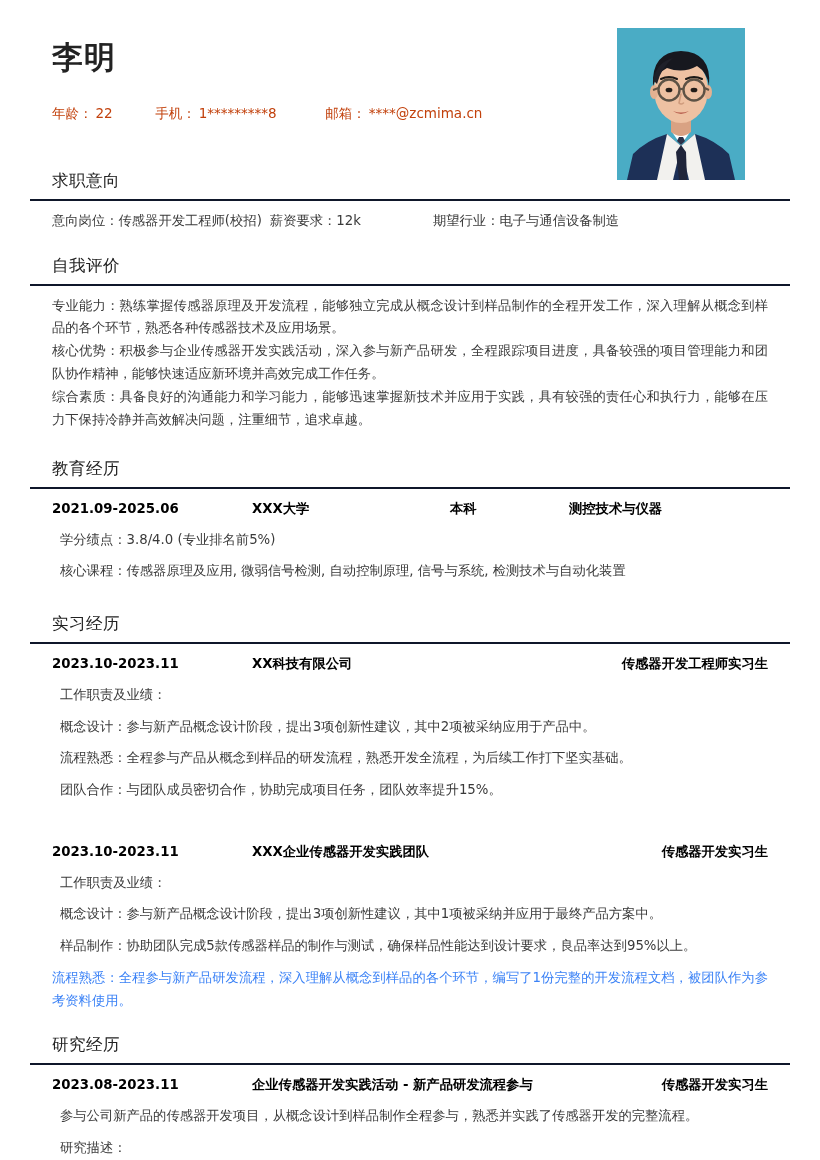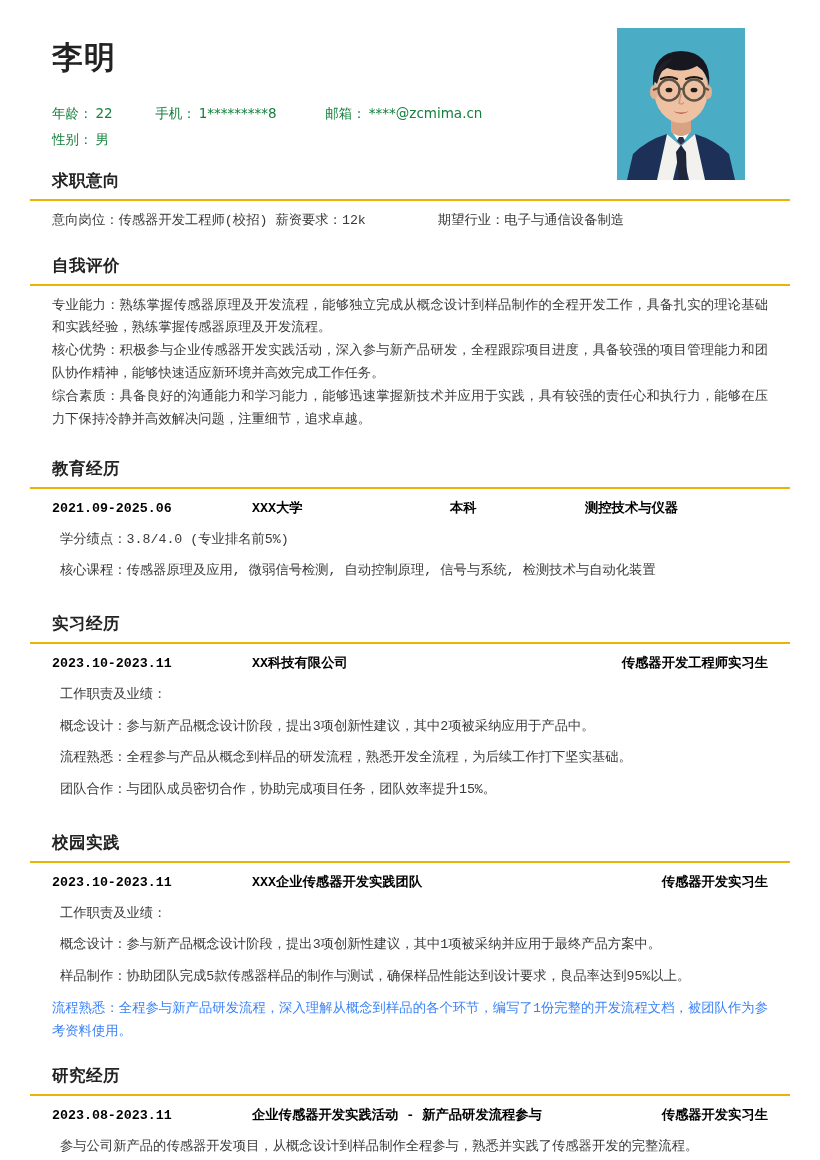--- a/index.html
+++ b/index.html
@@ -34,21 +34,21 @@
     color: #222222;
     letter-spacing: 1px;
     line-height: 1.1;
     margin: 10px 0 0 0;
   }
   .contact-rows {
     margin-top: 26px;
   }
   .contact-line {
     font-size: 13.5px;
-    color: #15803d;
+    color: #c2410c;
     line-height: 1.95;
     white-space: nowrap;
   }
   .contact-item {
     display: inline-block;
     vertical-align: baseline;
   }
   .contact-label { }
   .contact-value {
     margin-left: 3px;
@@ -66,31 +66,30 @@
     overflow: hidden;
   }
   .photo svg { display: block; width: 100%; height: 100%; }
 
   
   .section {
     padding: 0 30px 0 30px;
   }
   .section-title {
     font-size: 16.5px;
-    font-weight: 700;
+    font-weight: 400;
     color: #222222;
     padding: 0 0 7px 22px;
     margin: 0;
-    border-bottom: 2px solid #eab308;
+    border-bottom: 2px solid #0f172a;
     letter-spacing: 0.5px;
   }
   .section-body {
     padding: 0 0 0 22px;
     margin-top: 9px;
-    font-family: Liberation Mono, monospace;
   }
 
   .sec-spacer-lg { height: 26px; }
   .sec-spacer-md { height: 22px; }
 
   
   .para {
     font-size: 13.3px;
     line-height: 1.72;
     color: #3a3a3a;
@@ -115,21 +114,21 @@
     font-size: 13.3px;
     font-weight: 700;
     color: #000000;
     height: 22px;
     line-height: 22px;
     margin-bottom: 3px;
   }
   .exp-date   { position: absolute; left: 0px; }
   .exp-org    { position: absolute; left: 200px; }
   .exp-degree { position: absolute; left: 398px; }
-  .exp-major  { position: absolute; left: 533px; text-align: right; }
+  .exp-major  { position: absolute; left: 517px; text-align: right; }
   .exp-role-right { position: absolute; right: 22px; }
 
   .detail-line {
     font-size: 13.3px;
     line-height: 1.78;
     color: #3a3a3a;
     margin: 8px;
     padding-right: 22px;
   }
   .detail-wrap {
@@ -150,23 +149,20 @@
     <div class="name">李明</div>
 
     <div class="contact-rows">
       <div class="contact-line">
         <span class="contact-item"><span class="contact-label">年龄：</span><span class="contact-value">22</span></span>
         <span class="gap-lg"></span>
         <span class="contact-item"><span class="contact-label">手机：</span><span class="contact-value">1*********8</span></span>
         <span class="gap-xl"></span>
         <span class="contact-item"><span class="contact-label">邮箱：</span><span class="contact-value">****@zcmima.cn</span></span>
       </div>
-      <div class="contact-line">
-        <span class="contact-item"><span class="contact-label">性别：</span><span class="contact-value">男</span></span>
-      </div>
     </div>
 
     <div class="photo">
       <svg viewBox="0 0 128 152" preserveAspectRatio="xMidYMid slice">
         <rect x="0" y="0" width="128" height="152" fill="#4aacc5"></rect>
 
         <path d="M10 152 L16 126 Q30 112 50 106 L64 118 L78 106 Q98 112 112 126 L118 152 Z" fill="#1d3057"></path>
         <path d="M50 106 L64 118 L56 152 L40 152 Z" fill="#f2f1ee"></path>
         <path d="M78 106 L64 118 L72 152 L88 152 Z" fill="#f2f1ee"></path>
 
@@ -211,21 +207,21 @@
         <span>意向岗位：</span><span>传感器开发工程师(校招)</span><span class="intent-gap"></span><span>薪资要求：</span><span>12k</span><span class="intent-gap-big"></span><span>期望行业：</span><span>电子与通信设备制造</span>
       </div>
     </div>
   </div>
 
   <div class="sec-spacer-md"></div>
 
   <div class="section">
     <div class="section-title">自我评价</div>
     <div class="section-body">
-      <p class="para">专业能力：熟练掌握传感器原理及开发流程，能够独立完成从概念设计到样品制作的全程开发工作，具备扎实的理论基础和实践经验，熟练掌握传感器原理及开发流程。</p>
+      <p class="para">专业能力：熟练掌握传感器原理及开发流程，能够独立完成从概念设计到样品制作的全程开发工作，深入理解从概念到样品的各个环节，熟悉各种传感器技术及应用场景。</p>
       <p class="para">核心优势：积极参与企业传感器开发实践活动，深入参与新产品研发，全程跟踪项目进度，具备较强的项目管理能力和团队协作精神，能够快速适应新环境并高效完成工作任务。</p>
       <p class="para">综合素质：具备良好的沟通能力和学习能力，能够迅速掌握新技术并应用于实践，具有较强的责任心和执行力，能够在压力下保持冷静并高效解决问题，注重细节，追求卓越。</p>
     </div>
   </div>
 
   <div class="sec-spacer-lg"></div>
 
   <div class="section">
     <div class="section-title">教育经历</div>
     <div class="section-body">
@@ -253,21 +249,20 @@
       <p class="detail-line">工作职责及业绩：</p>
       <p class="detail-line">概念设计：参与新产品概念设计阶段，提出3项创新性建议，其中2项被采纳应用于产品中。</p>
       <p class="detail-line">流程熟悉：全程参与产品从概念到样品的研发流程，熟悉开发全流程，为后续工作打下坚实基础。</p>
       <p class="detail-line">团队合作：与团队成员密切合作，协助完成项目任务，团队效率提升15%。</p>
     </div>
   </div>
 
   <div class="sec-spacer-md"></div>
 
   <div class="section">
-    <div class="section-title">校园实践</div>
     <div class="section-body">
       <div class="exp-row">
         <span class="exp-date">2023.10-2023.11</span>
         <span class="exp-org">XXX企业传感器开发实践团队</span>
         <span class="exp-role-right">传感器开发实习生</span>
       </div>
       <p class="detail-line">工作职责及业绩：</p>
       <p class="detail-line">概念设计：参与新产品概念设计阶段，提出3项创新性建议，其中1项被采纳并应用于最终产品方案中。</p>
       <p class="detail-line">样品制作：协助团队完成5款传感器样品的制作与测试，确保样品性能达到设计要求，良品率达到95%以上。</p>
       <p class="detail-wrap">流程熟悉：全程参与新产品研发流程，深入理解从概念到样品的各个环节，编写了1份完整的开发流程文档，被团队作为参考资料使用。</p>

